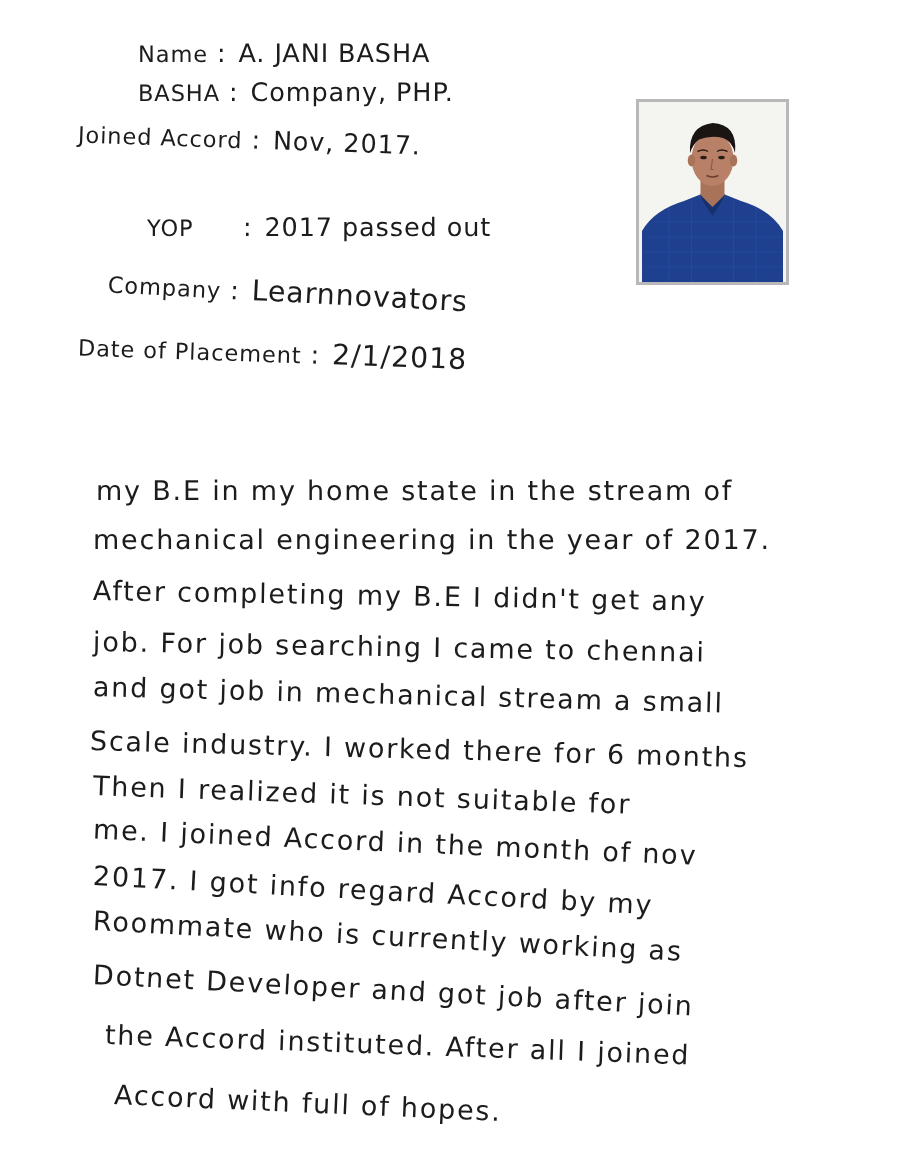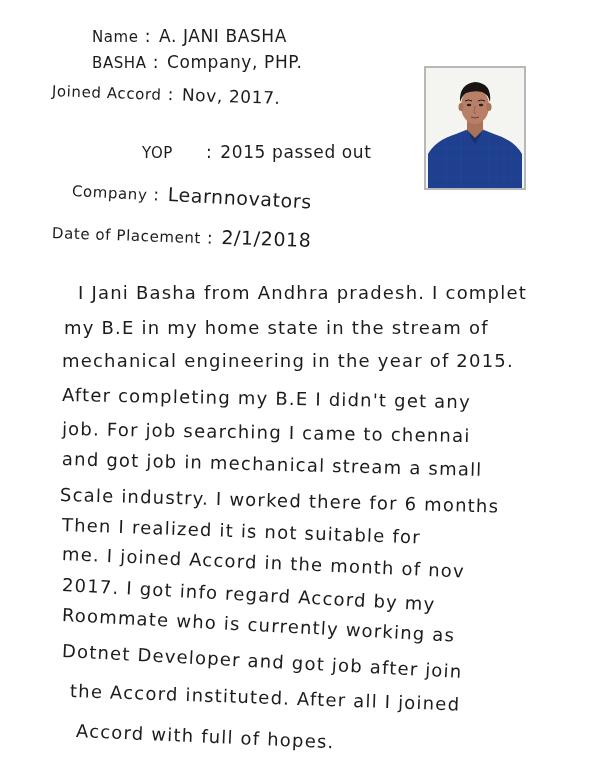--- a/index.html
+++ b/index.html
@@ -75,21 +75,21 @@
   <div class="field-row hand" style="left:92px; top:52px;">
     <span class="field-label">BASHA</span><span class="field-colon">:</span><span class="field-value">Company, PHP.</span>
   </div>
 
   <div class="field-row hand" style="left:52px; top:80px; transform:rotate(2deg); transform-origin:left center;">
     <span class="field-label">Joined Accord</span><span class="field-colon">:</span><span class="field-value">Nov, 2017.</span>
   </div>
 
 
   <div class="field-row hand" style="left:98px; top:142px;">
-    <span class="field-label" style="width:58px;margin-left:44px;">YOP</span><span class="field-colon">:</span><span class="field-value">2015 passed out</span>
+    <span class="field-label" style="width:58px;">YOP</span><span class="field-colon">:</span><span class="field-value">2017 passed out</span>
   </div>
 
   <div class="field-row hand" style="left:72px; top:178px; transform:rotate(3deg); transform-origin:left center;">
     <span class="field-label">Company</span><span class="field-colon">:</span><span class="field-value" style="font-size:19px;">Learnnovators</span>
   </div>
 
   <div class="field-row hand" style="left:52px; top:220px; transform:rotate(2deg); transform-origin:left center;">
     <span class="field-label">Date of Placement</span><span class="field-colon">:</span><span class="field-value" style="font-size:19px;">2/1/2018</span>
   </div>
 
@@ -124,23 +124,22 @@
       <ellipse cx="55" cy="37" rx="2.2" ry="1.2" fill="#2a1a14"></ellipse>
 
       <path d="M39 33 Q43 31 46 33" stroke="#2a1a14" stroke-width="1" fill="none"></path>
       <path d="M52 33 Q55 31 59 33" stroke="#2a1a14" stroke-width="1" fill="none"></path>
 
       <path d="M49 38 L48 45 L50 45" stroke="#8d5a46" stroke-width="0.8" fill="none"></path>
       <path d="M45 49 Q49 51 53 49" stroke="#6e3e30" stroke-width="1" fill="none"></path>
     </svg>
   </div>
 
-  <div class="para-line hand" style="left:78px; top:282px;">I Jani Basha from Andhra pradesh. I complet</div>
   <div class="para-line hand" style="left:64px; top:317px;text-align:right;">my B.E in my home state in the stream of</div>
-  <div class="para-line hand" style="left:62px; top:350px;">mechanical engineering in the year of 2015.</div>
+  <div class="para-line hand" style="left:62px; top:350px;">mechanical engineering in the year of 2017.</div>
   <div class="para-line hand" style="left:62px; top:384px; transform:rotate(1deg); transform-origin:left center;">After completing my B.E I didn't get any</div>
   <div class="para-line hand" style="left:62px; top:418px; transform:rotate(1deg); transform-origin:left center;">job. For job searching I came to chennai</div>
   <div class="para-line hand" style="left:62px; top:448px; transform:rotate(1.5deg); transform-origin:left center;">and got job in mechanical stream a small</div>
   <div class="para-line hand" style="left:60px; top:484px; transform:rotate(1.5deg); transform-origin:left center;">Scale industry. I worked there for 6 months</div>
   <div class="para-line hand" style="left:62px; top:514px; transform:rotate(2deg); transform-origin:left center;">Then I realized it is not suitable for</div>
   <div class="para-line hand" style="left:62px; top:543px; transform:rotate(2.5deg); transform-origin:left center;">me. I joined Accord in the month of nov</div>
   <div class="para-line hand" style="left:62px; top:574px; transform:rotate(3deg); transform-origin:left center;">2017. I got info regard Accord by my</div>
   <div class="para-line hand" style="left:62px; top:604px; transform:rotate(3deg); transform-origin:left center;">Roommate who is currently working as</div>
   <div class="para-line hand" style="left:62px; top:640px; transform:rotate(3deg); transform-origin:left center;">Dotnet Developer and got job after join</div>
   <div class="para-line hand" style="left:70px; top:680px; transform:rotate(2deg); transform-origin:left center;">the Accord instituted. After all I joined</div>

